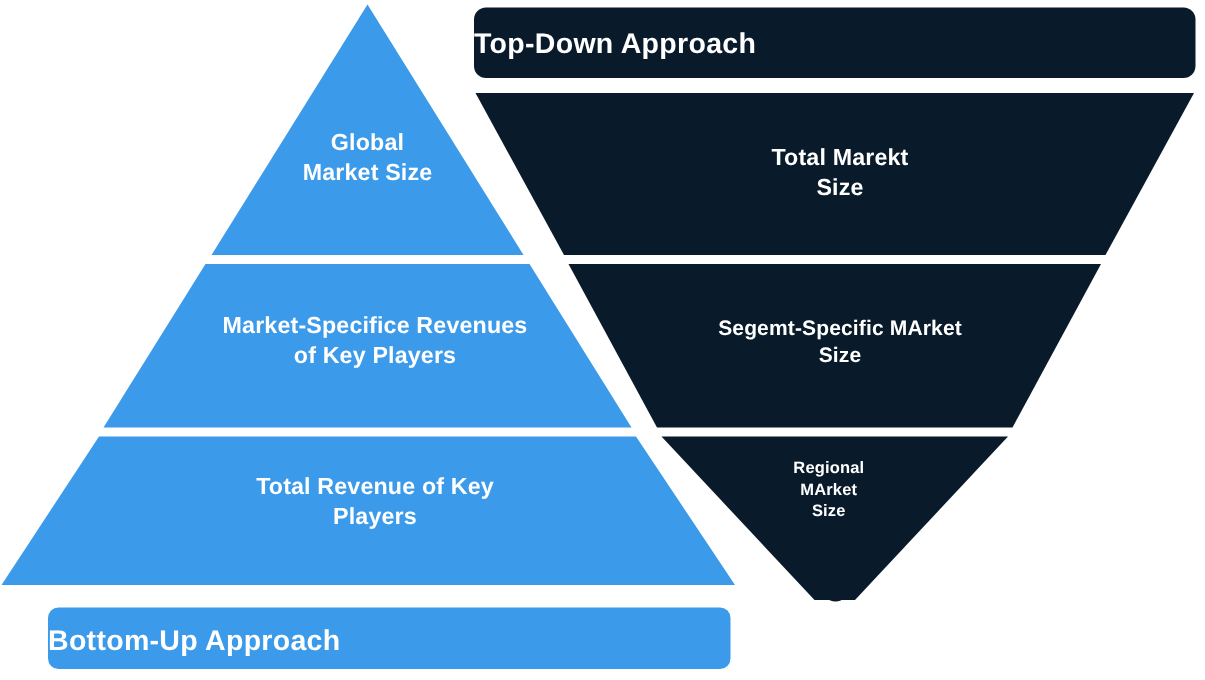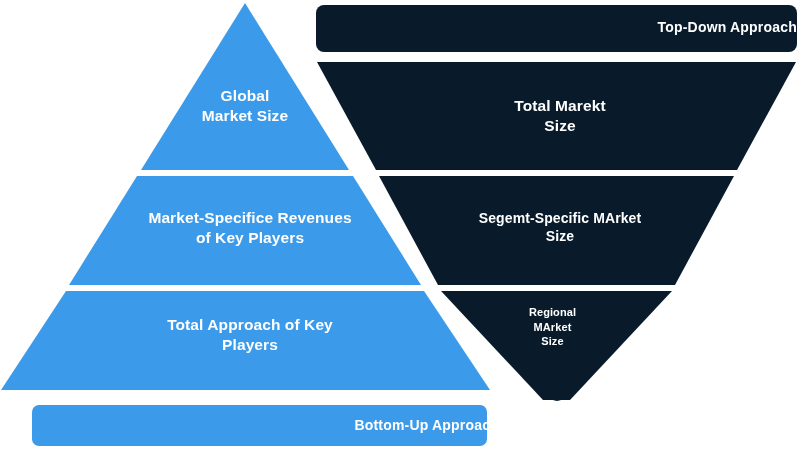--- a/index.html
+++ b/index.html
@@ -58,26 +58,26 @@
   }
   .tier-dark-3 {
     left: 470px; top: 305px; width: 165px;
     font-size: 11px;
   }
   
   .banner-label {
     position: absolute;
     color: #ffffff;
     font-weight: bold;
-    font-size: 14px;
-    text-align: right;
+    font-size: 19px;
+    text-align: left;
     letter-spacing: 0.2px;
   }
   .banner-bottom-up {
-    left: 44px; top: 417px; width: 455px;
+    left: 32px; top: 417px; width: 455px;
   }
   .banner-top-down {
     left: 316px; top: 19px; width: 481px;
   }
 </style>
 </head>
 <body>
 
 <div id="canvas">
 
@@ -104,21 +104,21 @@
 
       <polygon points="441,291 672,291 570,400 543,400" fill="#091b2b"></polygon>
       <circle cx="557" cy="392" r="9" fill="#091b2b"></circle>
     </g>
   </svg>
 
   <div class="label tier-blue-2">Market-Specifice Revenues
 of Key Players</div>
   <div class="label tier-blue-1">Global
 Market Size</div>
-  <div class="label tier-blue-3">Total Approach of Key
+  <div class="label tier-blue-3">Total Revenue of Key
 Players</div>
   <div class="banner-label banner-bottom-up">Bottom-Up Approach</div>
 
   <div class="banner-label banner-top-down">Top-Down Approach</div>
   <div class="label tier-dark-1">Total Marekt
 Size</div>
   <div class="label tier-dark-2">Segemt-Specific MArket
 Size</div>
   <div class="label tier-dark-3">Regional
 MArket

